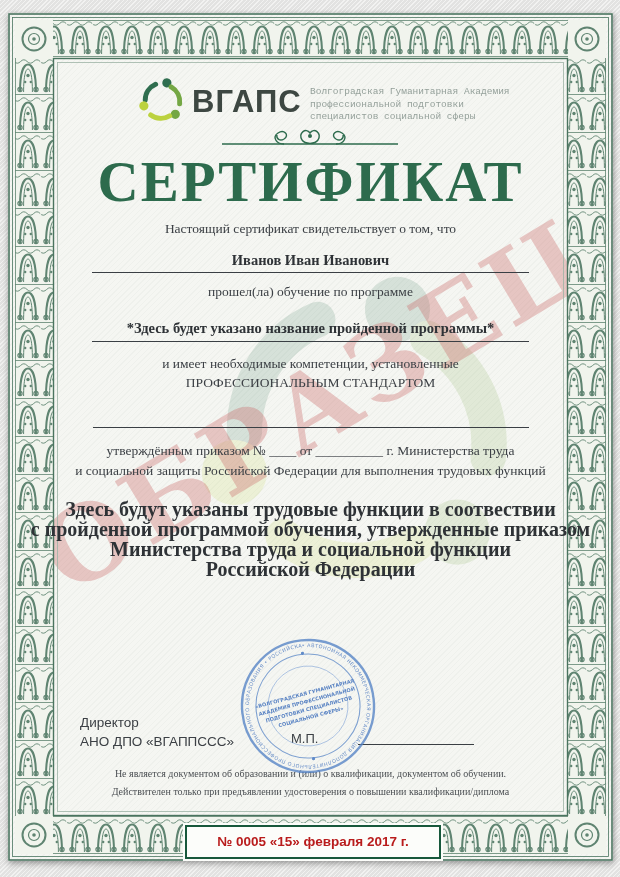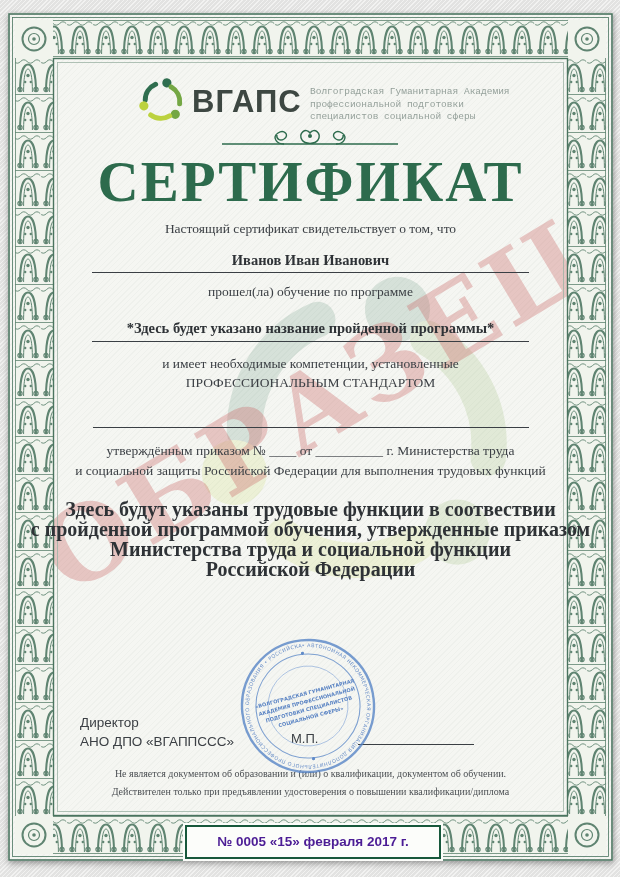--- a/index.html
+++ b/index.html
@@ -34,21 +34,21 @@
   .academy{font-size:9.5px;line-height:12.5px;color:#94a09a;}
   .title{font-size:57px;font-weight:bold;color:#2d6b4d;letter-spacing:2px;line-height:62px;}
   .fn-block{font-size:20px;line-height:20px;font-weight:bold;color:#2e3236;}
   .disclaimer{font-size:10px;line-height:18px;color:#4b4f53;}
   .dir{font-size:13.5px;line-height:19px;color:#3c4045;}
   .mp{font-size:13px;color:#3c4045;}
   .num-box{
     position:absolute;left:177px;top:812px;width:252px;height:30px;z-index:6;
     background:#fcfdfa;border:2.5px solid #17583b;
     box-shadow:0 0 0 2px #fcfdfa;
-    text-align:center;line-height:30px;font-size:13.5px;font-weight:bold;color:#4c1d95;
+    text-align:center;line-height:30px;font-size:13.5px;font-weight:bold;color:#b91c1c;
   }
   .wm-red{
     position:absolute;left:42px;top:492px;z-index:2;
     font-family:"DejaVu Serif","Liberation Serif",serif;
     font-size:102px;font-weight:bold;letter-spacing:5px;
     color:rgba(203,103,103,.34);
     transform:rotate(-31deg);transform-origin:0 50%;
     white-space:nowrap;
   }
   .wm-logo{position:absolute;left:185px;top:255px;z-index:1;opacity:.15;}

